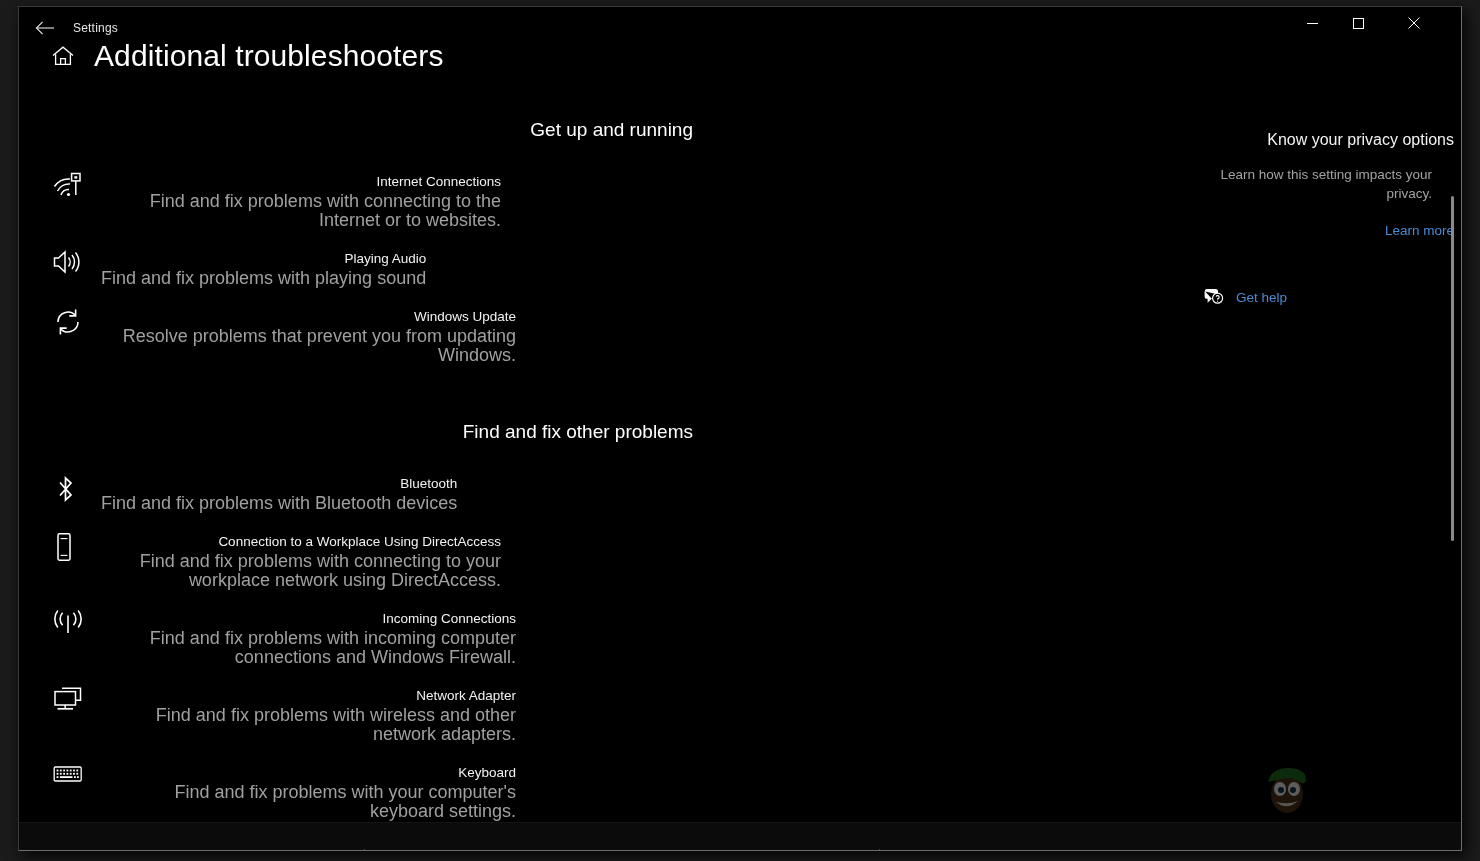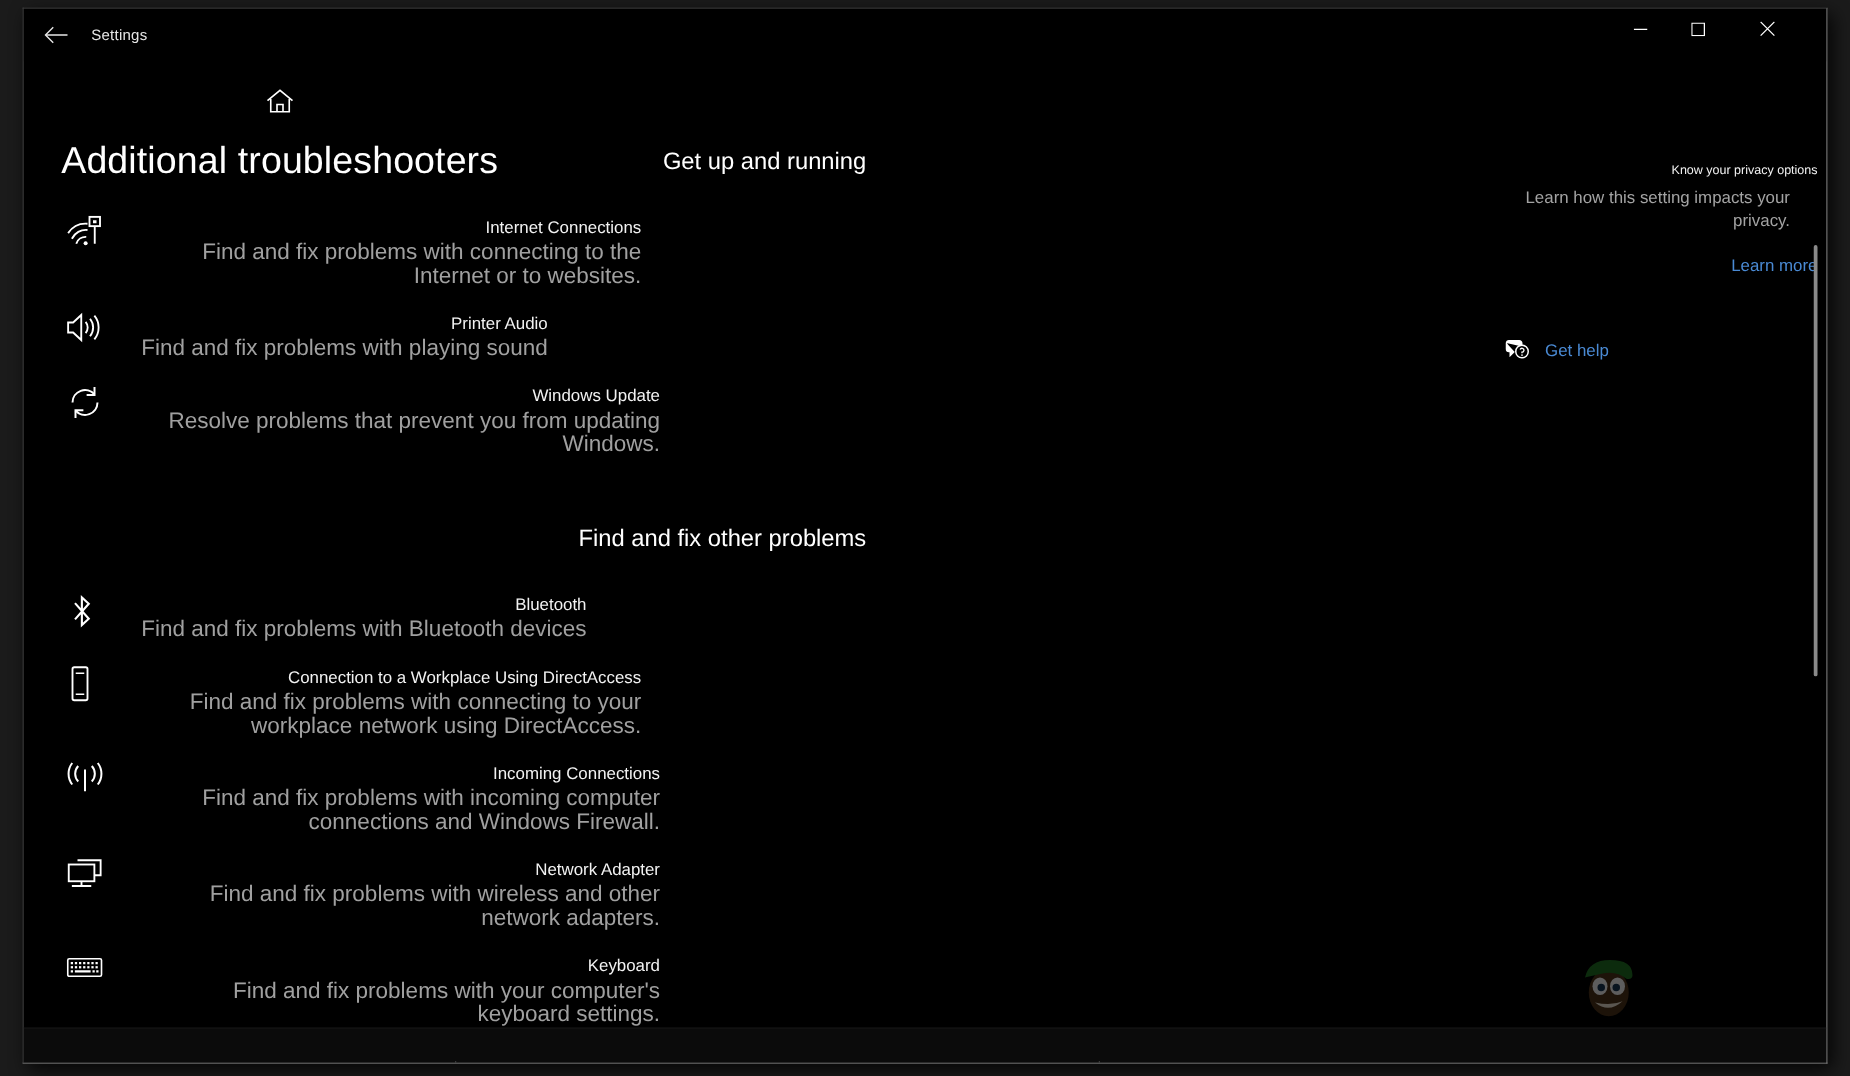--- a/index.html
+++ b/index.html
@@ -60,26 +60,25 @@
     color: #ffffff;
   }
   #btn-min  { right: 126px; }
   #btn-max  { right: 80px;  }
   #btn-close{ right: 24px;  }
   .wincontrol svg { display:block; }
 
   
   #page-header {
     position: absolute;
-    left: 0; top: 60px;
+    left: 0; top: 32px;
     display: flex;
     align-items: center;
     gap: 17px;
     padding-left: 30px;
-    flex-direction: column;
   }
   #home-icon { width: 28px; height: 28px; color: #ffffff; display:flex; align-items:center; justify-content:center;}
   #page-title {
     font-size: 30px;
     font-weight: 400;
     color: #ffffff;
     letter-spacing: .1px;
   }
 
   
@@ -101,21 +100,21 @@
     font-size: 19px;
     color: #ffffff;
     font-weight: 400;
     margin-bottom: 30px;
   }
   #section-2-heading { margin-top: 56px; }
 
   .ts-item {
     display: flex;
     align-items: flex-start;
-    gap: 16px;
+    gap: 4px;
     margin-bottom: 18px;
   }
   .ts-icon {
     width: 44px;
     min-width: 44px;
     height: 34px;
     display: flex;
     align-items: flex-start;
     justify-content: flex-start;
     padding-top: 1px;
@@ -138,23 +137,23 @@
   .ts-desc.wide { max-width: 415px; }
 
   
   #right-col {
     position: absolute;
     left: 1185px;
     top: 12px;
     width: 250px;
   }
   #privacy-heading {
-    font-size: 10px;
+    font-size: 16px;
     color: #f2f2f2;
-    margin-bottom: 6px;
+    margin-bottom: 16px;
   }
   #privacy-desc {
     font-size: 13.5px;
     color: #a3a3a3;
     line-height: 19px;
     margin-bottom: 18px;
     max-width: 228px;
   }
   .link {
     font-size: 13.5px;
@@ -296,21 +295,21 @@
       <div class="ts-item">
         <div class="ts-icon">
           <svg width="30" height="26" viewBox="0 0 30 26" fill="none" stroke="currentColor" stroke-width="1.5">
             <path d="M1.5 9 H5.5 L12 3 V23 L5.5 17 H1.5 Z"></path>
             <path d="M15.5 8.5 A7 7 0 0 1 15.5 17.5"></path>
             <path d="M19 6 A11 11 0 0 1 19 20"></path>
             <path d="M22.5 3.5 A15 15 0 0 1 22.5 22.5"></path>
           </svg>
         </div>
         <div class="ts-text">
-          <div class="ts-name">Printer Audio</div>
+          <div class="ts-name">Playing Audio</div>
           <div class="ts-desc">Find and fix problems with playing sound</div>
         </div>
       </div>
 
 
       <div class="ts-item">
         <div class="ts-icon">
           <svg width="30" height="30" viewBox="0 0 30 30" fill="none" stroke="currentColor" stroke-width="1.6">
             <path d="M25 15 A10 10 0 0 1 7.4 21.4"></path>
             <path d="M5 15 A10 10 0 0 1 22.6 8.6"></path>

